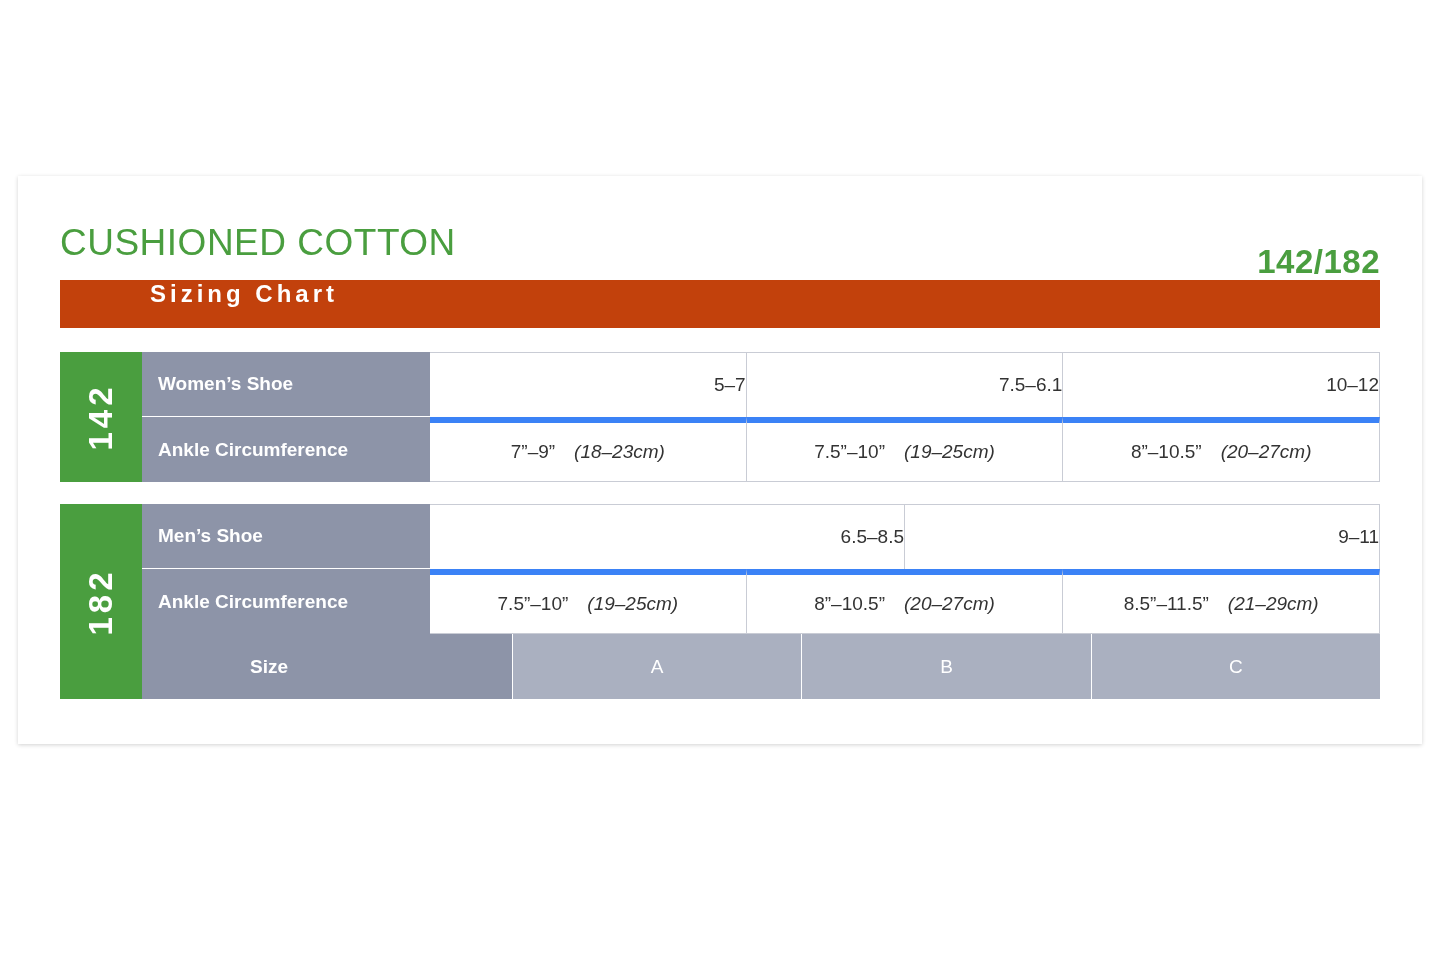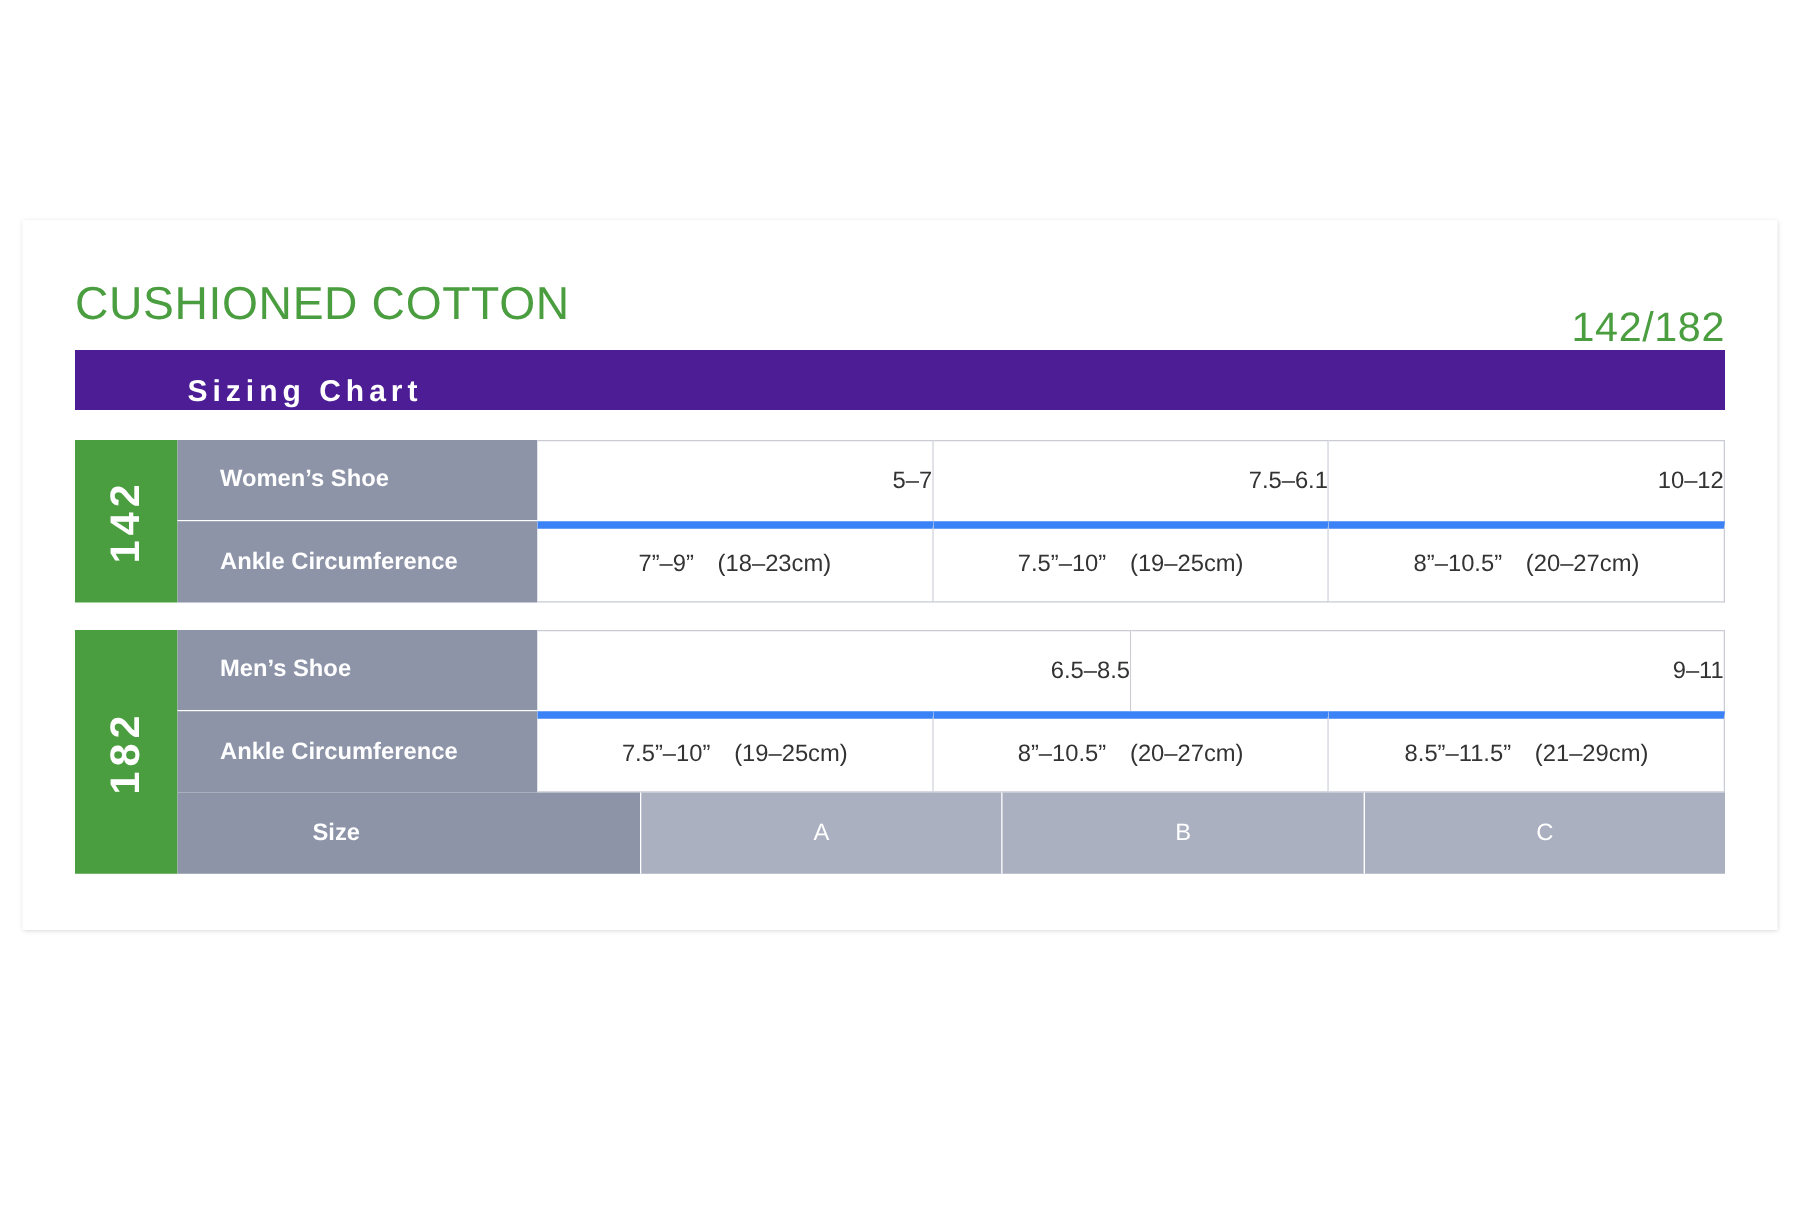--- a/index.html
+++ b/index.html
@@ -44,33 +44,33 @@
     font-size: 37px;
     letter-spacing: 0.5px;
     font-weight: 400;
     line-height: 1;
     white-space: nowrap;
   }
 
   .product-code {
     color: #4a9e3f;
     font-size: 33px;
-    font-weight: 400;
+    font-weight: 700;
     line-height: 1;
     letter-spacing: 0.5px;
     white-space: nowrap;
     margin-top: 38px;
   }
 
   .subtitle-bar {
     margin-top: 12px;
     height: 48px;
-    background: #4c1d95;
-    display: flex;
-    align-items: flex-end;
+    background: #c2410c;
+    display: flex;
+    align-items: flex-start;
   }
 
   .subtitle-text {
     color: #ffffff;
     font-size: 24px;
     font-weight: bold;
     letter-spacing: 4px;
     padding-left: 90px;
   }
 
@@ -119,21 +119,21 @@
   }
 
   .label {
     flex: 0 0 288px;
     background: #8d94a8;
     color: #ffffff;
     font-size: 19px;
     font-weight: bold;
     display: flex;
     align-items: center;
-    padding-left: 34px;
+    padding-left: 16px;
     box-sizing: border-box;
   }
 
   .cell {
     flex: 1 1 0;
     border: 1px solid #c9ccd5;
     border-left: none;
     display: flex;
     align-items: center;
     justify-content: center;
@@ -148,20 +148,21 @@
     border-bottom: none;
     justify-content: flex-end;
   }
 
   .row.ankle .cell {
     border-top: 6px solid #3b82f6;
     gap: 12px;
   }
 
   .cell .metric {
+    font-style: italic;
     margin-left: 7px;
   }
 
   .size-row {
     display: flex;
     height: 65px;
     margin-top: 0;
   }
 
   .size-row .size-label {

